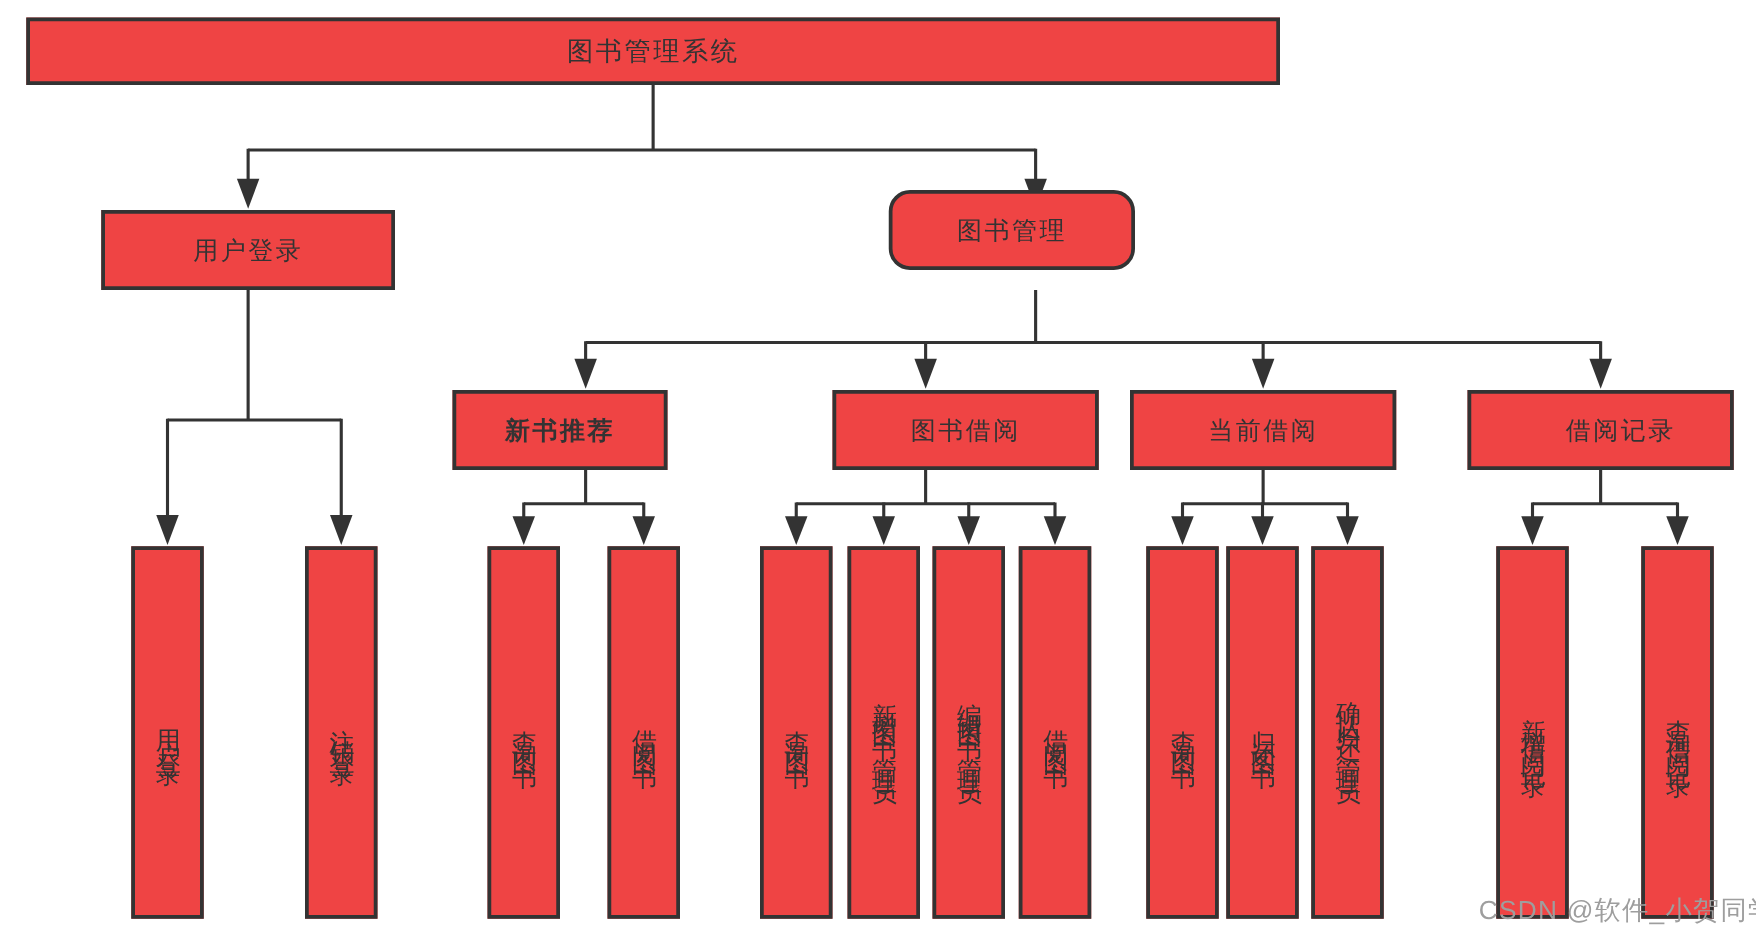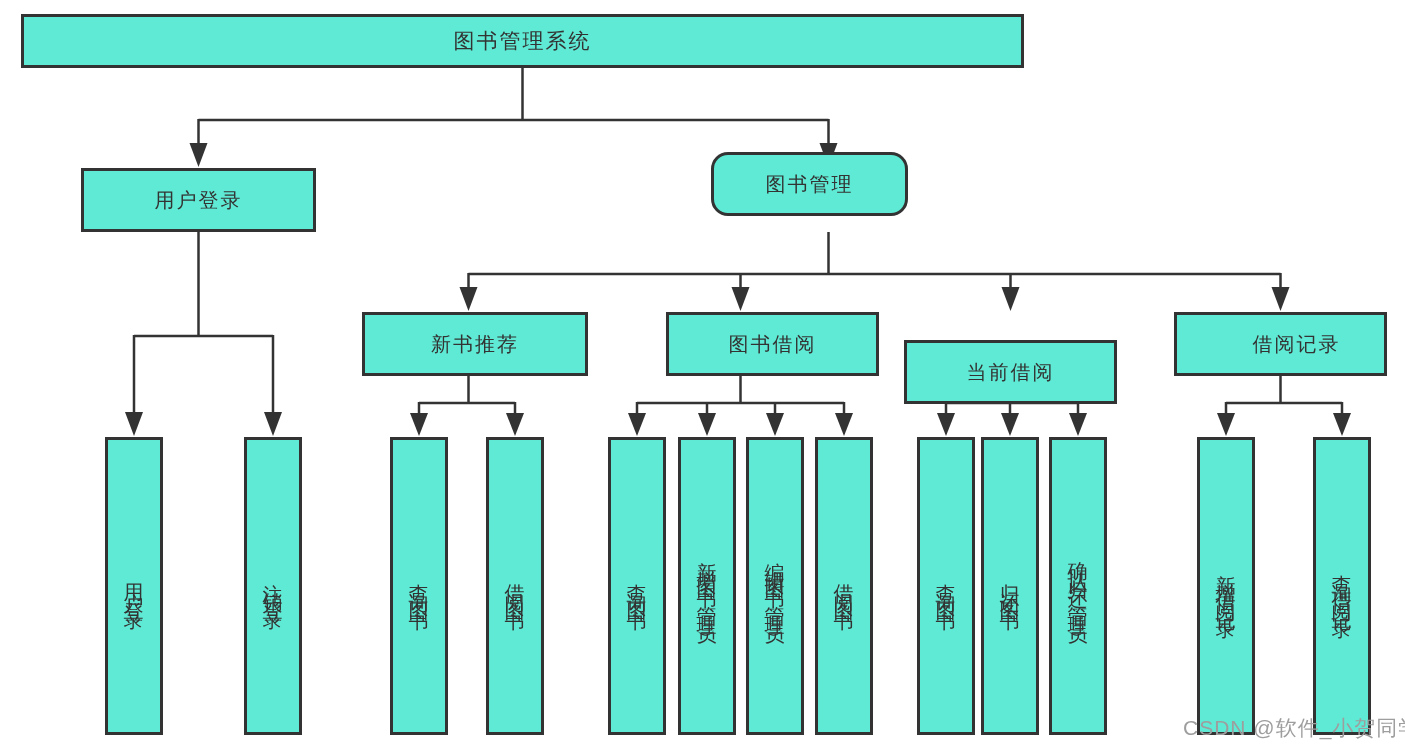--- a/index.html
+++ b/index.html
@@ -11,21 +11,21 @@
     position:relative; width:1405px; height:747px; overflow:hidden;
     background:var(--background);
     font-family:"Liberation Sans","DejaVu Sans",sans-serif;
     color:var(--text);
   }
   .connectors{position:absolute; left:0; top:0; width:1405px; height:747px;}
   .connectors line{stroke:var(--line); stroke-width:2.5;}
   .connectors polygon{fill:var(--line);}
   .box{
     position:absolute; box-sizing:border-box;
-    background:#5eead4; border:3px solid var(--box-border);
+    background:#ef4444; border:3px solid var(--box-border);
     display:flex; align-items:center; justify-content:center;
     text-align:left;
   }
   .h-box{font-size:20px; letter-spacing:2px;}
   .root-box{font-size:21px;}
   .v-box{width:58px; top:437px; height:298px; font-size:20px;}
   .v-box .v-label{
     writing-mode:vertical-rl; letter-spacing:9px; line-height:1;
     display:block;
   }
@@ -120,27 +120,27 @@
     <span>图书管理系统</span>
   </div>
 
   <div class="box h-box" style="left:81px;top:168px;width:235px;height:64px;">
     <span>用户登录</span>
   </div>
   <div class="box h-box" style="left:711px;top:152px;width:197px;height:64px;border-radius:17px;">
     <span>图书管理</span>
   </div>
 
-  <div class="box h-box" style="left:362px;top:312px;width:226px;height:64px;">
+  <div class="box h-box" style="left:362px;top:312px;width:172px;height:64px;font-weight:bold;">
     <span>新书推荐</span>
   </div>
   <div class="box h-box" style="left:666px;top:312px;width:213px;height:64px;">
     <span>图书借阅</span>
   </div>
-  <div class="box h-box" style="left:904px;top:312px;width:213px;height:64px;margin-top:28px;">
+  <div class="box h-box" style="left:904px;top:312px;width:213px;height:64px;">
     <span>当前借阅</span>
   </div>
   <div class="box h-box" style="left:1174px;top:312px;width:213px;height:64px;padding-left:32px;">
     <span>借阅记录</span>
   </div>
 
   <div class="box v-box" style="left:105px;">
     <span class="v-label">用户登录</span>
   </div>
   <div class="box v-box" style="left:244px;">

